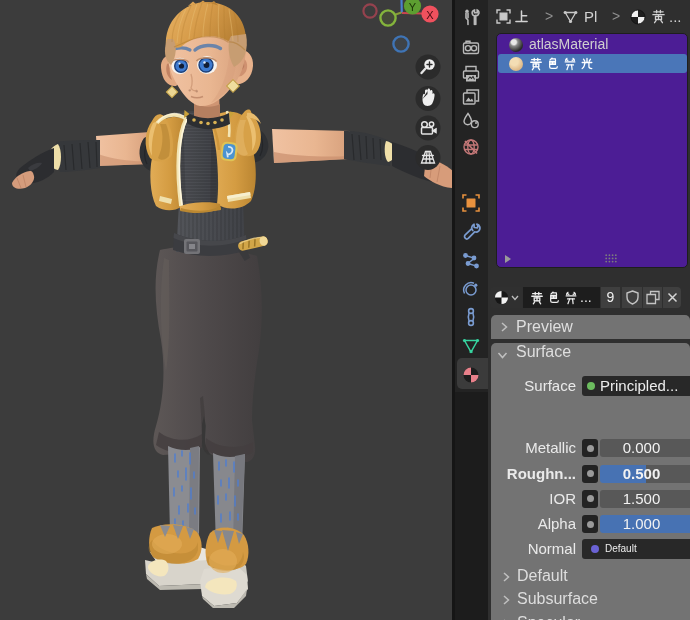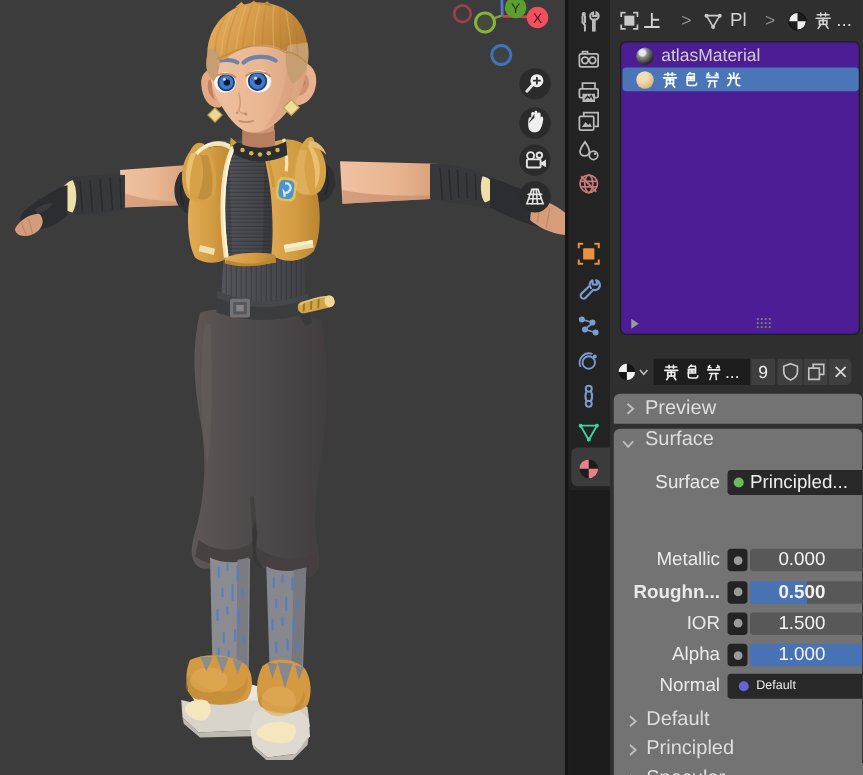--- a/index.html
+++ b/index.html
@@ -610,21 +610,21 @@
       <div class="abs" style="left:0;top:222px;width:199px;height:24px;">
         <svg class="abs" style="left:10px;top:7px" width="10" height="10" viewBox="0 0 10 10">
           <path d="M3 1 L7.5 5 L3 9" stroke="#c0c0c0" stroke-width="1.5" fill="none"></path>
         </svg>
         <div class="abs" style="left:26px;top:2px;font-size:16px;color:#dedede;">Default</div>
       </div>
       <div class="abs" style="left:0;top:245px;width:199px;height:24px;">
         <svg class="abs" style="left:10px;top:7px" width="10" height="10" viewBox="0 0 10 10">
           <path d="M3 1 L7.5 5 L3 9" stroke="#c0c0c0" stroke-width="1.5" fill="none"></path>
         </svg>
-        <div class="abs" style="left:26px;top:2px;font-size:16px;color:#dedede;">Principled</div>
+        <div class="abs" style="left:26px;top:2px;font-size:16px;color:#dedede;">Subsurface</div>
       </div>
       <div class="abs" style="left:0;top:269px;width:199px;height:8px;overflow:hidden;">
         <svg class="abs" style="left:10px;top:7px" width="10" height="10" viewBox="0 0 10 10">
           <path d="M3 1 L7.5 5 L3 9" stroke="#c0c0c0" stroke-width="1.5" fill="none"></path>
         </svg>
         <div class="abs" style="left:26px;top:2px;font-size:16px;color:#dedede;">Specular</div>
       </div>
     </div>
   </div>
 </div>

